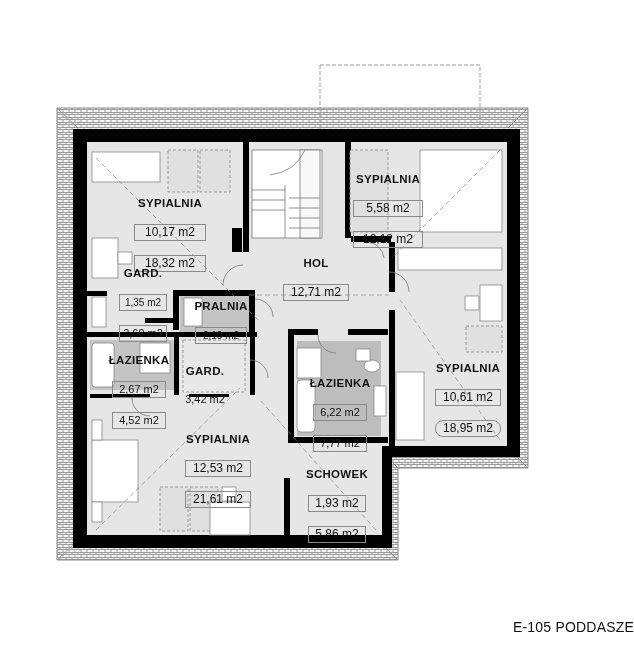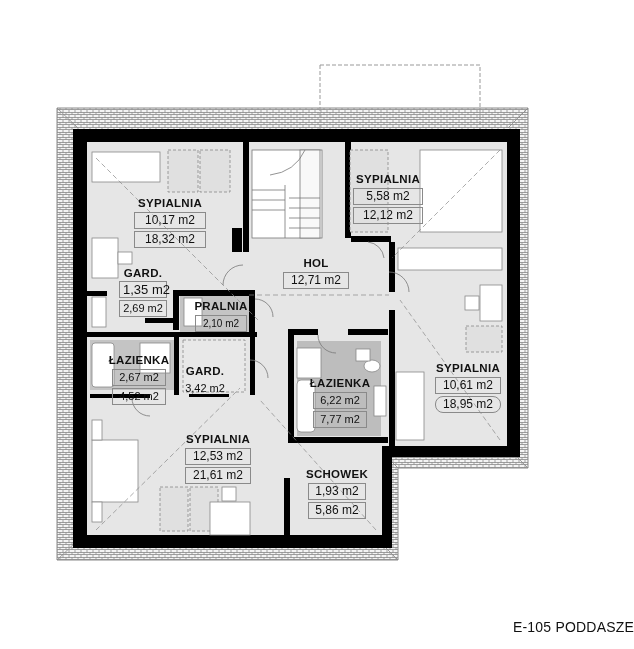--- a/index.html
+++ b/index.html
@@ -1,20 +1,20 @@
 <!DOCTYPE html>
 <html><head>
 <meta charset="utf-8">
 <style>
   html,body{margin:0;padding:0;background:#fff;}
   body{width:634px;height:649px;position:relative;overflow:hidden;font-family:"Liberation Sans",sans-serif;}
   .plan{position:absolute;left:0;top:0;width:634px;height:649px;}
   .lbl{position:absolute;text-align:center;font-family:"Liberation Sans",sans-serif;color:#111;}
   .lbl .name{font-weight:bold;font-size:11.5px;letter-spacing:0.3px;line-height:14px;white-space:nowrap;}
-  .lbl .area{display:block;margin:1px auto 0;border:1px solid #8a8a8a;font-size:12px;line-height:15px;padding:0 3px;white-space:nowrap;background:rgba(255,255,255,0.0);}
+  .lbl .area{display:block;margin:14px auto 0;border:1px solid #8a8a8a;font-size:12px;line-height:15px;padding:0 3px;white-space:nowrap;background:rgba(255,255,255,0.0);}
   .caption{position:absolute;left:0;width:634px;top:619px;text-align:right;font-size:14px;font-family:"Liberation Sans",sans-serif;color:#111;letter-spacing:0.2px;}
 </style>
 </head>
 <body>
 
 <svg class="plan" width="634" height="649" viewBox="0 0 634 649" xmlns="http://www.w3.org/2000/svg">
   <defs>
     <pattern id="tiles" width="6" height="5" patternUnits="userSpaceOnUse">
       <rect width="6" height="5" fill="#f4f4f4"></rect>
       <path d="M0 4.5H6 M3 0V2.5 M0 2.5H6 M0 2.5V4.5 M6 2.5V4.5" stroke="#7a7a7a" stroke-width="0.7" fill="none"></path>
@@ -130,21 +130,21 @@
 </svg>
 
 <div class="lbl" style="left:128px;top:196px;width:84px;">
   <div class="name">SYPIALNIA</div>
   <span class="area" style="display:inline-block;width:64px;">10,17 m2</span><br>
   <span class="area" style="display:inline-block;width:64px;">18,32 m2</span>
 </div>
 
 <div class="lbl" style="left:118px;top:266px;width:50px;">
   <div class="name">GARD.</div>
-  <span class="area" style="display:inline-block;width:40px;font-size:13px;">1,35 m2</span><br>
+  <span class="area" style="display:inline-block;width:40px;font-size:10px;">1,35 m2</span><br>
   <span class="area" style="display:inline-block;width:40px;font-size:11px;">2,69 m2</span>
 </div>
 
 <div class="lbl" style="left:280px;top:256px;width:72px;">
   <div class="name">HOL</div>
   <span class="area" style="display:inline-block;width:58px;">12,71 m2</span>
 </div>
 
 <div class="lbl" style="left:352px;top:172px;width:72px;">
   <div class="name">SYPIALNIA</div>

